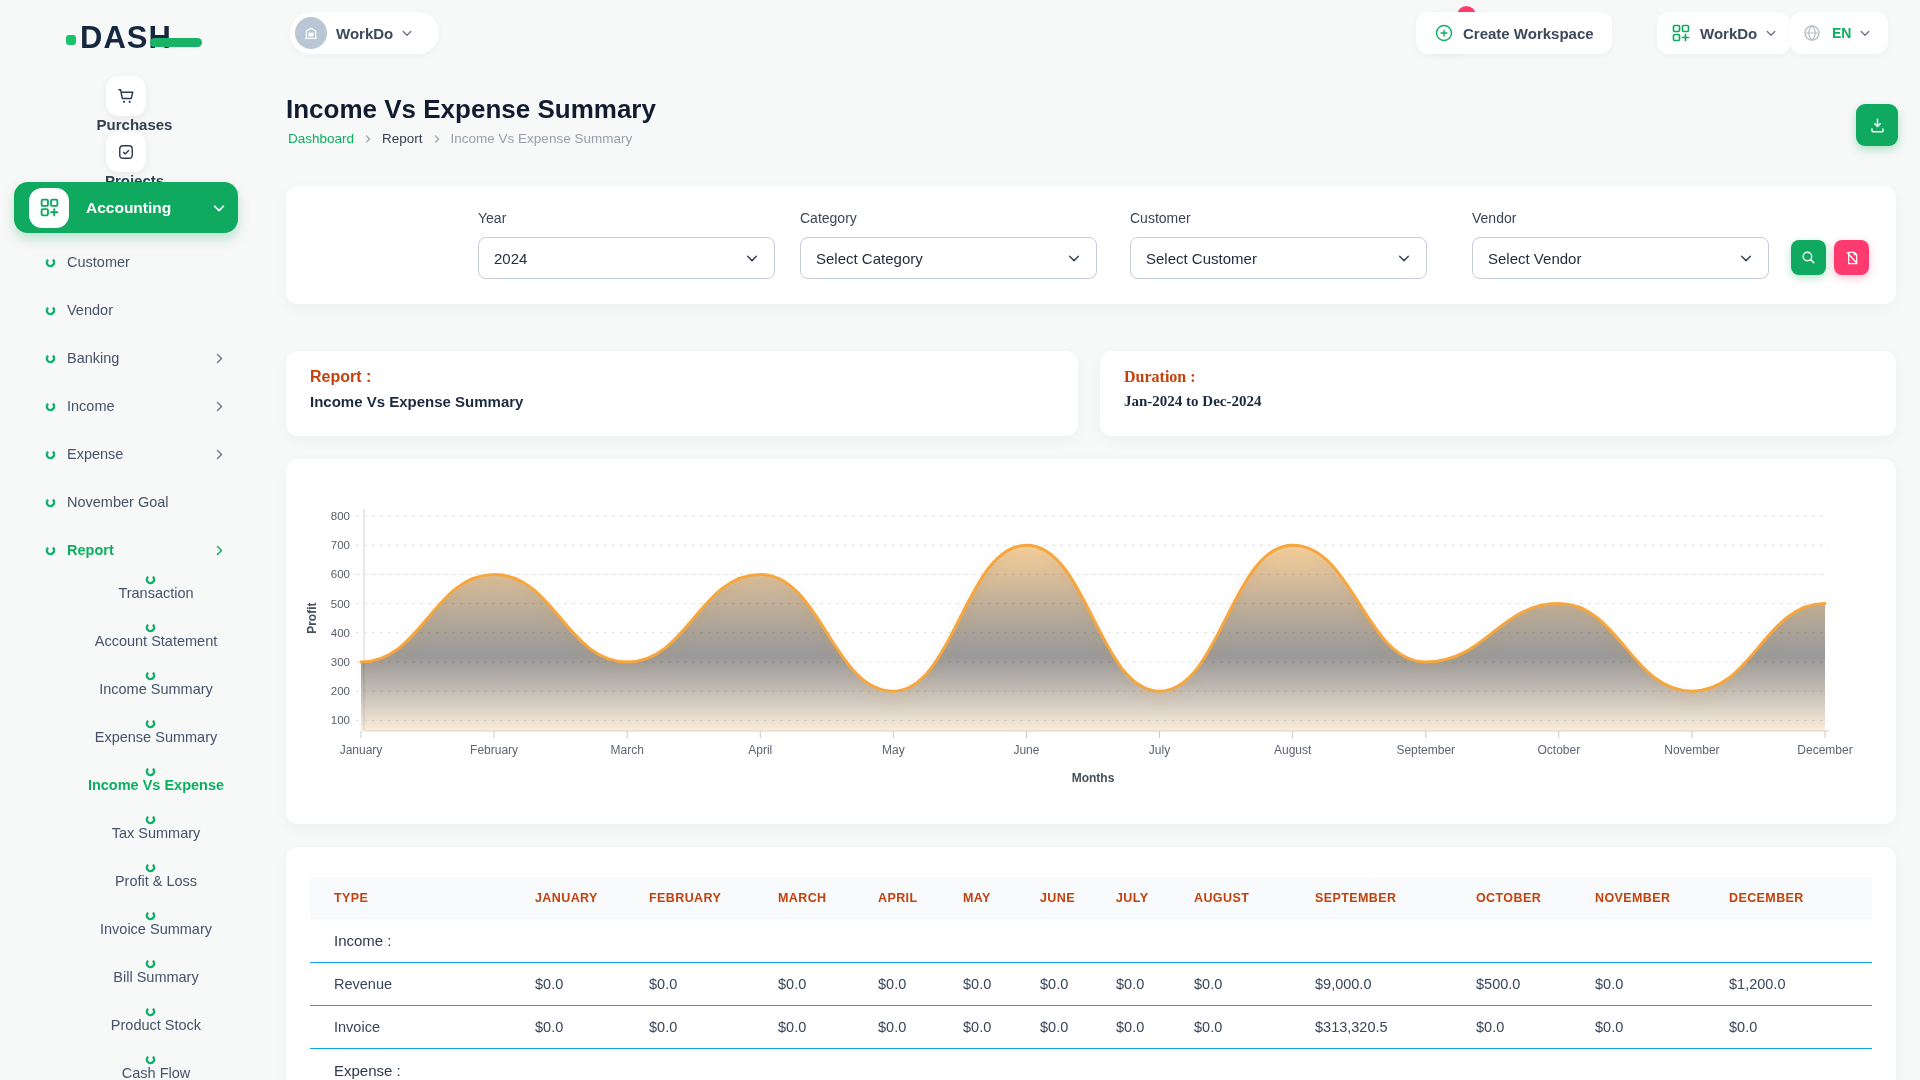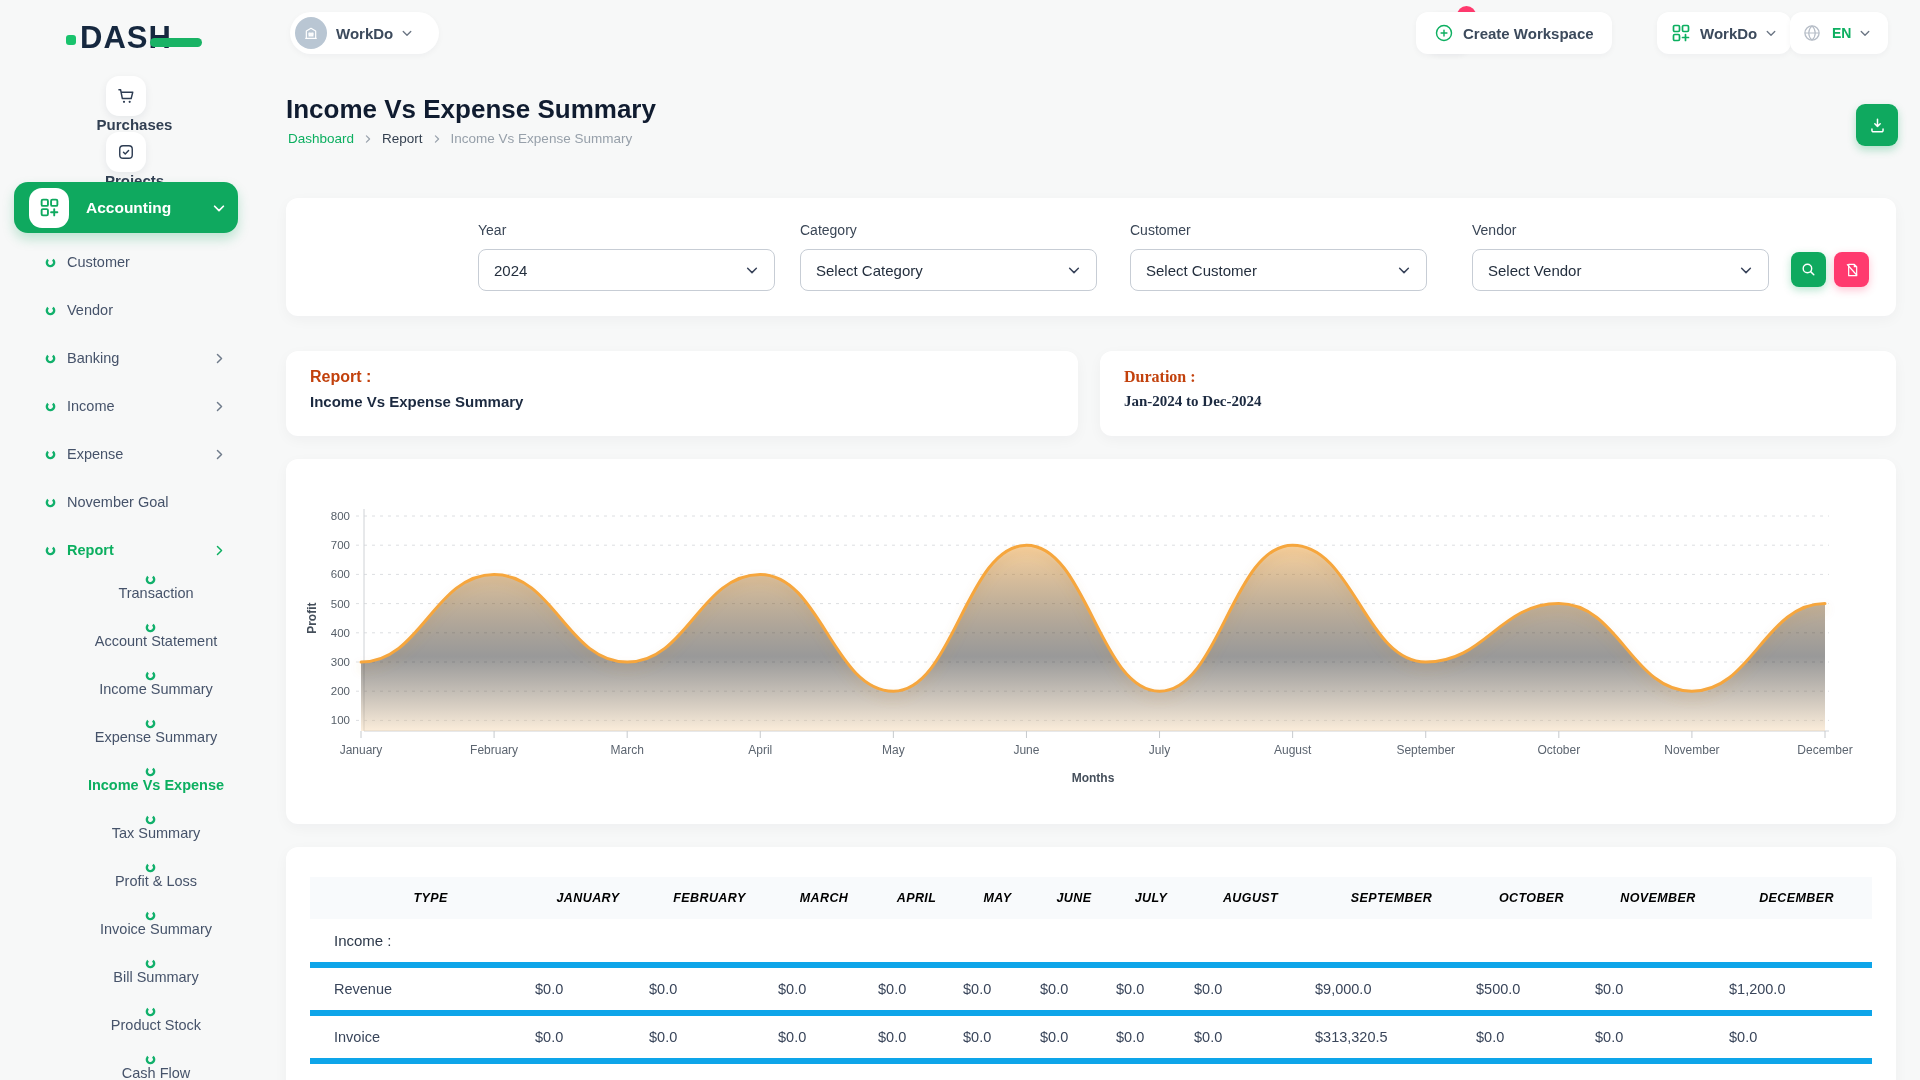--- a/index.html
+++ b/index.html
@@ -52,21 +52,21 @@
   .breadcrumb{left:288px;top:131px;display:flex;align-items:center;font-size:13.5px;position:absolute;}
   .crumb-link{color:#0caf60;cursor:pointer;}
   .crumb-mid{color:#333f4f;cursor:pointer;}
   .crumb-cur{color:#97a0aa;}
   .crumb-sep{margin:0 9px;color:#9aa3ad;display:flex;}
   .dl-btn{left:1856px;top:104px;width:42px;height:42px;border-radius:9px;background:#0fa95f;position:absolute;
           display:flex;align-items:center;justify-content:center;cursor:pointer;box-shadow:0 4px 9px rgba(15,169,95,.3);}
 
   
   .card{position:absolute;background:#fff;border-radius:12px;box-shadow:0 4px 14px rgba(25,35,55,.04);}
-  .filter-card{left:286px;top:198px;width:1610px;height:118px;}
+  .filter-card{left:286px;top:186px;width:1610px;height:118px;}
   .field{position:absolute;top:24px;width:297px;}
   .field:nth-of-type(1){left:192px;} .field:nth-of-type(2){left:514px;}
   .field:nth-of-type(3){left:844px;} .field:nth-of-type(4){left:1186px;}
   .field-label{font-size:14px;color:#3a4656;display:block;}
   .select{margin-top:11px;height:42px;border:1px solid #c7cdd5;border-radius:8px;display:flex;align-items:center;
           padding:0 15px;justify-content:space-between;background:#fff;cursor:pointer;box-sizing:border-box;}
   .select-value{font-size:15px;color:#242f3e;}
   .sq-btn{position:absolute;top:54px;width:35px;height:35px;border-radius:8px;display:flex;align-items:center;justify-content:center;cursor:pointer;}
   .search-btn{left:1505px;background:#0fa95f;box-shadow:0 3px 8px rgba(15,169,95,.3);}
   .reset-btn{left:1548px;background:#ff3a6e;box-shadow:0 3px 8px rgba(255,58,110,.3);}
@@ -75,24 +75,24 @@
   .report-card{left:286px;top:351px;width:792px;height:85px;}
   .duration-card{left:1100px;top:351px;width:796px;height:85px;font-family:Liberation Serif, serif;}
   .info-title{font-size:16px;font-weight:700;color:#c2410c;}
   .info-value{font-size:15px;font-weight:700;color:#1c2a40;margin-top:7px;}
 
   .chart-card{left:286px;top:459px;width:1610px;height:365px;}
   .table-card{left:286px;top:847px;width:1610px;height:246px;padding:30px 24px 0;box-sizing:border-box;overflow:hidden;}
 
   
   table{width:100%;border-collapse:collapse;table-layout:fixed;}
-  th{background:#f8fafc;text-align:center;font-size:12.5px;font-weight:700;color:#000000;letter-spacing:.4px;
-     padding:14px 8px 14px 0;text-transform:uppercase;white-space:nowrap;font-style:italic;}
+  th{background:#f8fafc;text-align:left;font-size:12.5px;font-weight:700;color:#c2410c;letter-spacing:.4px;
+     padding:14px 8px 14px 0;text-transform:uppercase;white-space:nowrap;}
   th:first-child,td:first-child{padding-left:24px;}
-  td{font-size:14.5px;color:#39455a;padding:13px 8px 13px 0;border-bottom:6px solid #0ea5e9;white-space:nowrap;}
+  td{font-size:14.5px;color:#39455a;padding:13px 8px 13px 0;border-bottom:1px solid #0ea5e9;white-space:nowrap;}
   td.section-cell{font-size:15px;color:#2c3849;}
 </style>
 </head>
 <body>
 
 <div id="app">
 
   <div class="logo">
     <span class="logo-dot"></span>
     <span class="logo-text">DASH</span>

